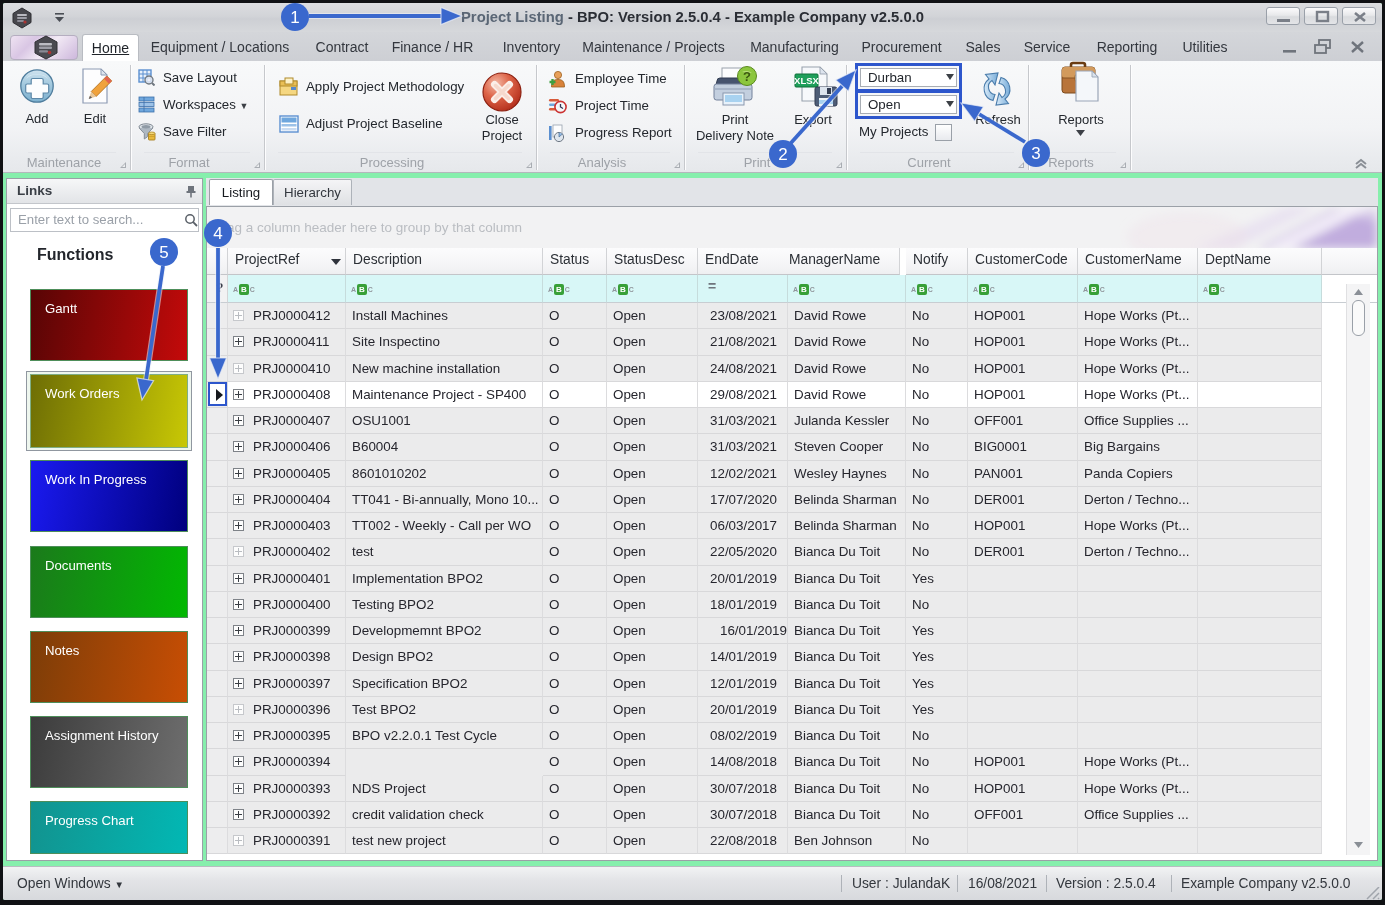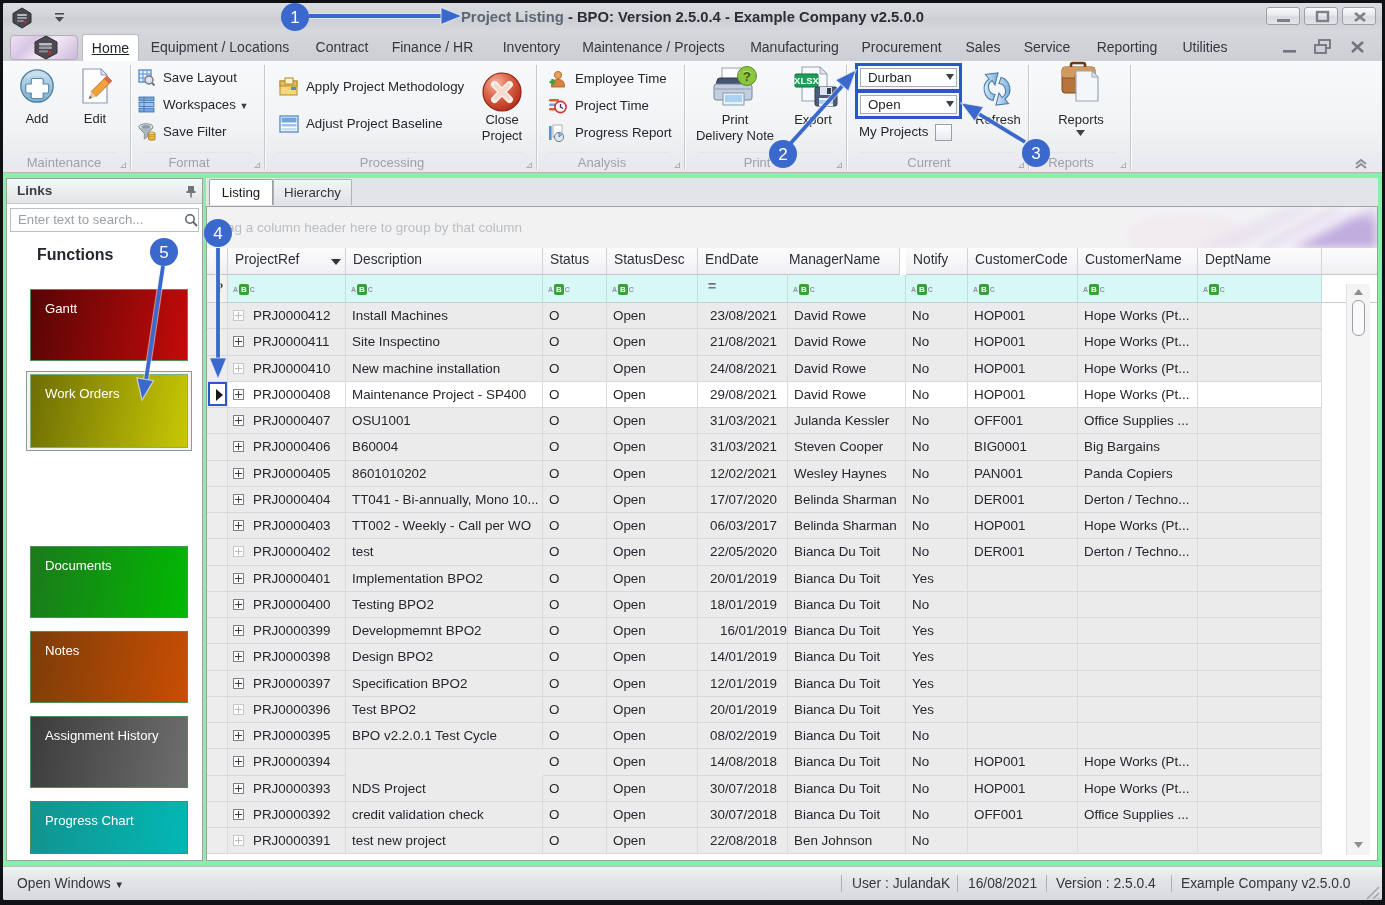--- a/index.html
+++ b/index.html
@@ -335,20 +335,23 @@
         </svg>
       </div>
 <div class="abs" style="left:30px;top:67px;font-size:16px;font-weight:bold;color:#23262c;">Functions</div>
 <div class="fbtn" style="left:23px;top:110px;height:72px;background:linear-gradient(100deg,#570505,#c40a0a);border:1px solid #4e8e5a;">
         <span>Gantt</span>
       </div>
 <div class="abs" style="left:19px;top:192px;width:166px;height:80px;border:1px solid #9097a0;background:#eef6ee;"></div>
 <div class="fbtn" style="left:23px;top:195px;width:158px;height:74px;background:linear-gradient(100deg,#6e6e05,#c8c805);border:1px solid #7fae85;">
         <span>Work Orders</span>
       </div>
+<div class="fbtn" style="left:23px;top:281px;height:72px;background:linear-gradient(100deg,#1a1af0,#00007e);border:1px solid #4e8e5a;">
+        <span>Work In Progress</span>
+      </div>
 <div class="fbtn" style="left:23px;top:367px;height:72px;background:linear-gradient(100deg,#1b7a1b,#02b802);border:1px solid #4e8e5a;">
         <span>Documents</span>
       </div>
 <div class="fbtn" style="left:23px;top:452px;height:72px;background:linear-gradient(100deg,#7c3d08,#c84e04);border:1px solid #4e8e5a;">
         <span>Notes</span>
       </div>
 <div class="fbtn" style="left:23px;top:537px;height:72px;background:linear-gradient(100deg,#3c3c3c,#6e6e6e);border:1px solid #4e8e5a;">
         <span>Assignment History</span>
       </div>
 <div class="fbtn" style="left:23px;top:622px;height:53px;background:linear-gradient(100deg,#12938f,#02b8b4);border:1px solid #4e8e5a;">

